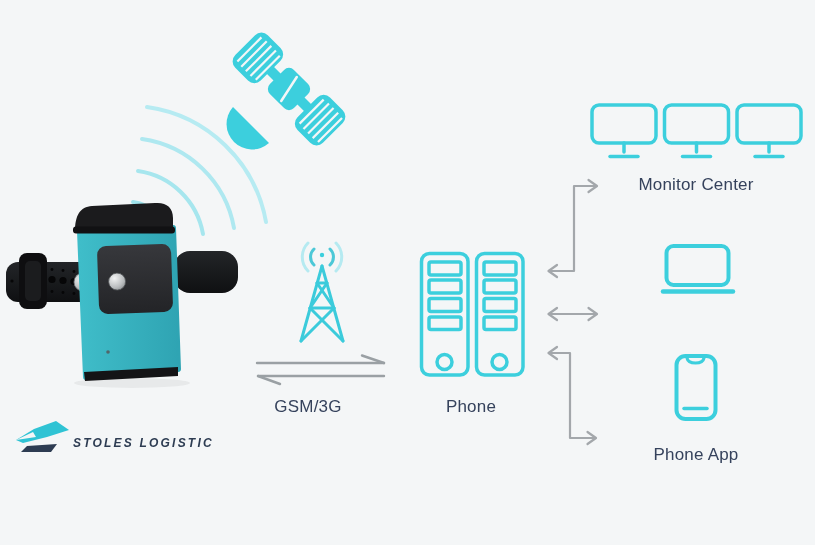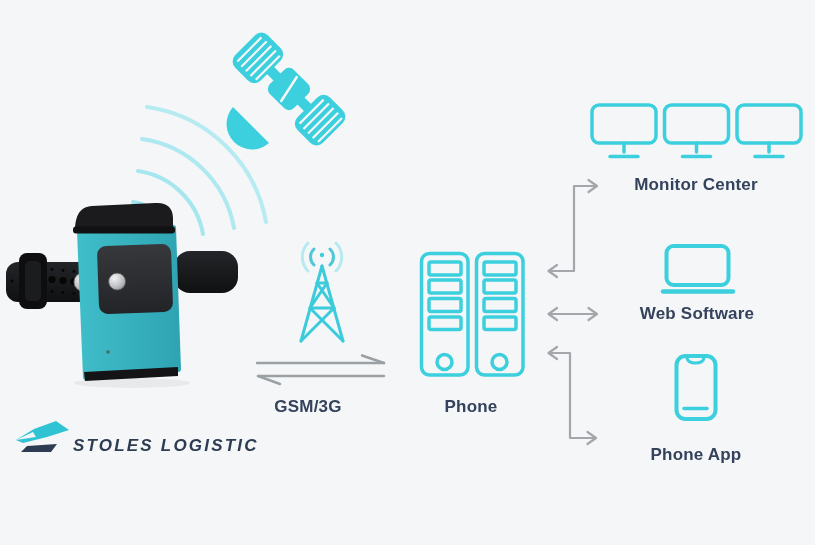--- a/index.html
+++ b/index.html
@@ -4,25 +4,25 @@
 <style>
   html,body{margin:0;padding:0;}
   body{font-family:"Liberation Sans", sans-serif; background:#e9ebec;}
   .stage{
     position:relative; width:815px; height:545px; margin:0 auto;
     background:#f4f6f7; overflow:hidden;
   }
   svg.layer{position:absolute; left:0; top:0;}
   .node-label{
     position:absolute; text-align:center;
-    font-size:17px; font-weight:700; color:#35425c; letter-spacing:.2px;
+    font-size:17px; font-weight:400; color:#35425c; letter-spacing:.2px;
   }
   .brand-text{
     position:absolute; left:73px; top:436px;
-    font-size:17px; font-weight:700; font-style:italic;
+    font-size:12px; font-weight:700; font-style:italic;
     letter-spacing:2.2px; color:#2d3c52; white-space:nowrap;
   }
 </style>
 </head>
 <body>
 
 <div class="stage">
 
   <svg class="layer" width="815" height="545" viewBox="0 0 815 545">
     <defs>
@@ -208,17 +208,16 @@
     <g fill="none" stroke="#3ccfdd" stroke-linecap="round">
       <rect x="676.5" y="356" width="39" height="63" rx="9" stroke-width="4"></rect>
       <path d="M687,358 q1,5 8.5,5 q7.5,0 8.5,-5" stroke-width="3.2"></path>
       <line x1="684" y1="408.5" x2="707" y2="408.5" stroke-width="3.5"></line>
     </g>
   </svg>
 
   <div class="node-label" style="left:228px; top:397px; width:160px;">GSM/3G</div>
   <div class="node-label" style="left:391px; top:397px; width:160px;">Phone</div>
   <div class="node-label" style="left:596px; top:175px; width:200px;">Monitor Center</div>
-  <div class="node-label" style="left:597px; top:304px; width:200px;">Web Software</div>
   <div class="node-label" style="left:596px; top:445px; width:200px;">Phone App</div>
 
   <div class="brand-text">STOLES LOGISTIC</div>
 </div>
 
 </body></html>

